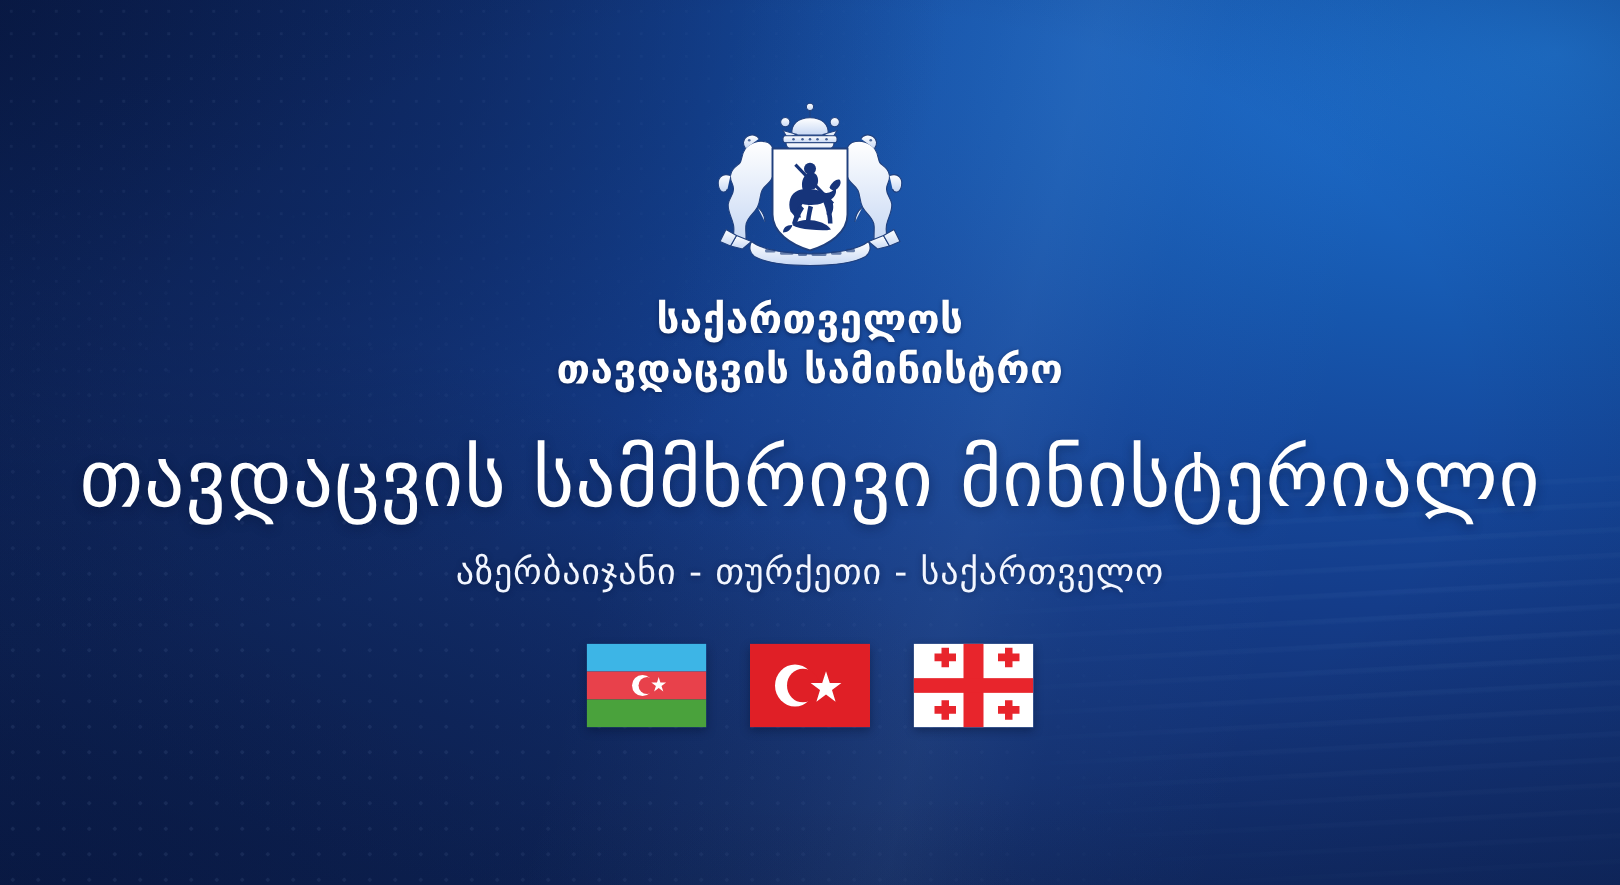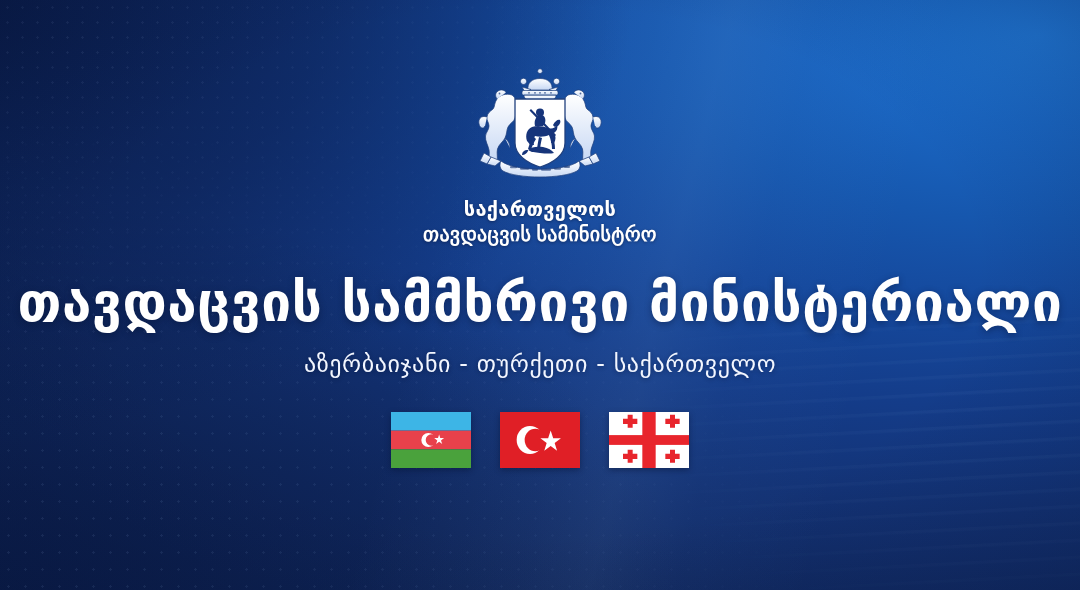--- a/index.html
+++ b/index.html
@@ -111,34 +111,34 @@
     display: flex;
     align-items: center;
     justify-content: center;
   }
   .emblem-wrap svg { display: block; }
 
   .ministry {
     margin-top: 9px;
     text-align: center;
     color: #ffffff;
-    font-size: 20px;
+    font-size: 27px;
     font-weight: 700;
     line-height: 1.23;
     letter-spacing: .3px;
     text-shadow: 0 1px 3px rgba(6,18,52,.5);
   }
-  .ministry .l2 { display: block; font-family: Liberation Serif, serif; }
+  .ministry .l2 { display: block; }
 
   .headline {
     margin-top: 30px;
     text-align: center;
     color: #ffffff;
     font-size: 53px;
-    font-weight: 700;
+    font-weight: 400;
     line-height: 1.02;
     letter-spacing: .6px;
     white-space: nowrap;
     text-shadow: 0 2px 7px rgba(5,16,48,.42);
   }
 
   .subhead {
     margin-top: 20px;
     text-align: center;
     color: #f2f6ff;

